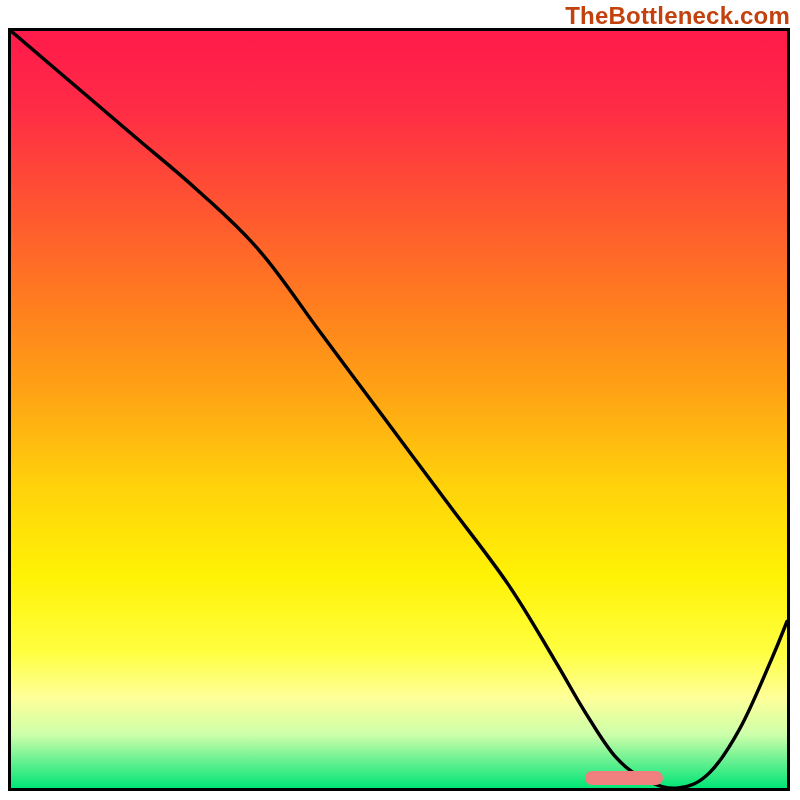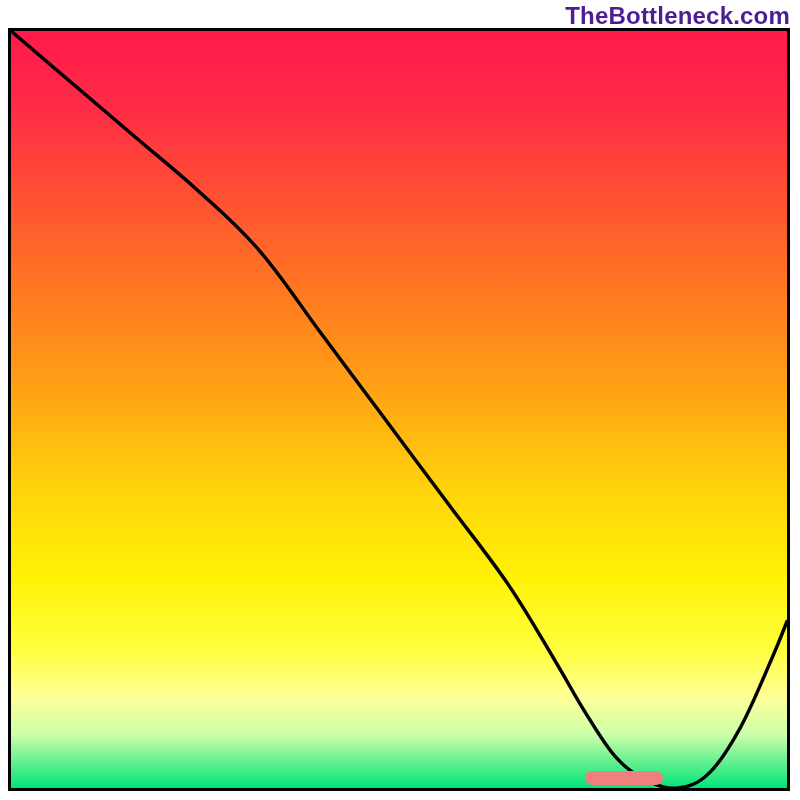--- a/index.html
+++ b/index.html
@@ -15,21 +15,21 @@
     position: relative;
     width: 800px;
     height: 800px;
   }
   .watermark {
     position: absolute;
     top: 2px;
     right: 10px;
     font-size: 24px;
     font-weight: 600;
-    color: #4c1d95;
+    color: #c2410c;
     letter-spacing: 0.2px;
     z-index: 50;
   }
   .plot-frame {
     position: absolute;
     left: 8px;
     top: 28px;
     width: 782px;
     height: 763px;
     border: 3px solid #000000;

